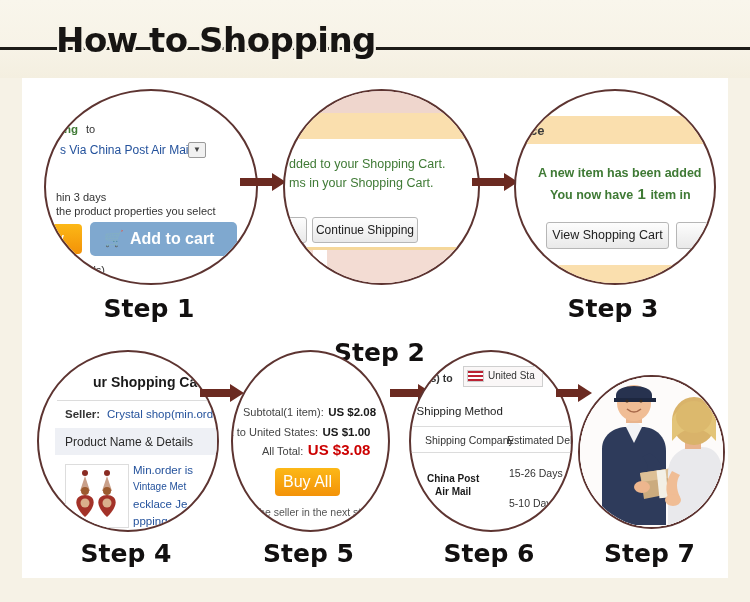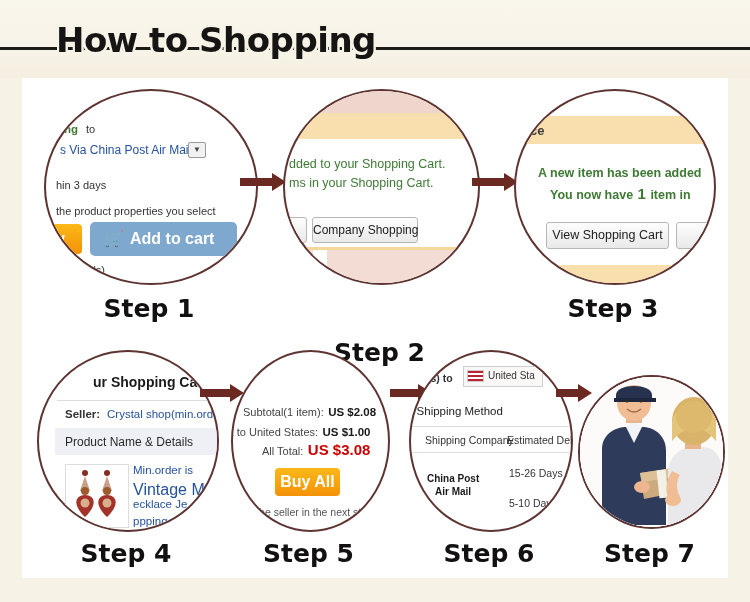--- a/index.html
+++ b/index.html
@@ -86,21 +86,21 @@
     white-space:nowrap;
     font-family:"Liberation Sans", sans-serif;
   }
   .btn-blue{
     position:absolute;background:#7fa8cf;border:none;border-radius:5px;
     color:#fff;font-weight:bold;white-space:nowrap;
   }
   .btn-orange{
     position:absolute;
     background:linear-gradient(180deg,#fcb817 0%,#f39208 100%);
-    border:none;border-radius:4px;color:#fff;font-weight:bold;
+    border:none;border-radius:4px;color:#fff;font-weight:normal;
     text-align:center;white-space:nowrap;
   }
   .sel{
     position:absolute;border:1px solid #9a9a9a;background:#f1f1f1;
     border-radius:2px;display:flex;align-items:center;justify-content:center;
   }
   .row-div{position:absolute;background:#dcdcdc;height:1px;}
 </style>
 </head>
 <body>
@@ -113,21 +113,21 @@
 <div id="panel"></div>
 
 <div class="circle" style="left:44px;top:89px;width:210px;height:192px;">
   <div class="circle-inner">
     <div class="txt green" style="left:18px;top:32px;font-size:11.5px;font-weight:bold;">ng</div>
     <div class="txt dark" style="left:40px;top:32px;font-size:11px;">to</div>
     <div class="txt blue" style="left:14px;top:52px;font-size:12px;">s Via China Post Air Mail</div>
     <div class="sel" style="left:142px;top:51px;width:16px;height:14px;">
       <span style="font-size:8px;color:#444;line-height:1;">▼</span>
     </div>
-    <div class="txt dark" style="left:10px;top:88px;font-size:11px;">hin 3 days</div>
+    <div class="txt dark" style="left:10px;top:100px;font-size:11px;">hin 3 days</div>
     <div class="txt dark" style="left:10px;top:114px;font-size:11px;">the product properties you select</div>
     <div class="btn-orange" style="left:-22px;top:133px;width:58px;height:30px;line-height:30px;font-size:17px;">ow</div>
     <div class="btn-blue" style="left:44px;top:131px;width:147px;height:34px;">
       <span style="position:absolute;left:14px;top:7px;font-size:16px;">🛒</span>
       <span style="position:absolute;left:40px;top:8px;font-size:16px;">Add to cart</span>
     </div>
     <div class="txt dark" style="left:18px;top:173px;font-size:11px;">(6 Adds)</div>
   </div>
 </div>
 <div class="steplabel" style="left:44px;top:294px;width:210px;">Step 1</div>
@@ -137,21 +137,21 @@
   <div class="head"></div>
 </div>
 
 <div class="circle" style="left:283px;top:89px;width:193px;height:192px;">
   <div class="circle-inner">
     <div class="band" style="left:0;top:0;width:193px;height:22px;background:#efd6cd;"></div>
     <div class="band" style="left:0;top:22px;width:193px;height:26px;background:#fadfae;"></div>
     <div class="txt green" style="left:4px;top:66px;font-size:12.5px;">dded to your Shopping Cart.</div>
     <div class="txt green" style="left:4px;top:85px;font-size:12.5px;">ms in your Shopping Cart.</div>
     <div class="btn" style="left:-12px;top:126px;width:32px;height:24px;"></div>
-    <div class="btn" style="left:27px;top:126px;width:104px;height:24px;line-height:24px;font-size:12px;">Company Shopping</div>
+    <div class="btn" style="left:27px;top:126px;width:104px;height:24px;line-height:24px;font-size:12px;">Continue Shipping</div>
     <div class="band" style="left:0;top:156px;width:193px;height:3px;background:#f5d79a;"></div>
     <div class="band" style="left:0;top:159px;width:193px;height:40px;background:#f3dcd3;"></div>
     <div class="band" style="left:28px;top:159px;width:14px;height:22px;background:#fff;"></div>
   </div>
 </div>
 <div class="steplabel" style="left:283px;top:294px;width:193px;margin-top:44px;">Step 2</div>
 
 <div class="arrow" style="left:472px;top:173px;width:46px;">
   <div class="shaft"></div>
   <div class="head"></div>
@@ -190,21 +190,21 @@
         <path d="M41 11 L36 26 L46 26 Z" fill="#c9a08a"></path>
         <circle cx="19" cy="26" r="4" fill="#9c5a2e"></circle>
         <circle cx="41" cy="26" r="4" fill="#9c5a2e"></circle>
         <path d="M19 30 C9 30 6 40 19 52 C32 40 29 30 19 30 Z" fill="#a33228"></path>
         <path d="M41 30 C31 30 28 40 41 52 C54 40 51 30 41 30 Z" fill="#a33228"></path>
         <circle cx="19" cy="38" r="4.5" fill="#d9b08c"></circle>
         <circle cx="41" cy="38" r="4.5" fill="#d9b08c"></circle>
       </svg>
     </div>
     <div class="txt blue" style="left:94px;top:112px;font-size:11.5px;">Min.order is</div>
-    <div class="txt blue" style="left:94px;top:129px;font-size:16px;">Vintage Met</div>
+    <div class="txt blue" style="left:94px;top:129px;font-size:10px;">Vintage Met</div>
     <div class="txt blue" style="left:94px;top:146px;font-size:11.5px;">ecklace Je</div>
     <div class="txt blue" style="left:94px;top:163px;font-size:11.5px;">ppping</div>
   </div>
 </div>
 <div class="steplabel" style="left:37px;top:539px;width:178px;">Step 4</div>
 
 <div class="arrow" style="left:200px;top:384px;width:44px;">
   <div class="shaft"></div>
   <div class="head"></div>
 </div>

